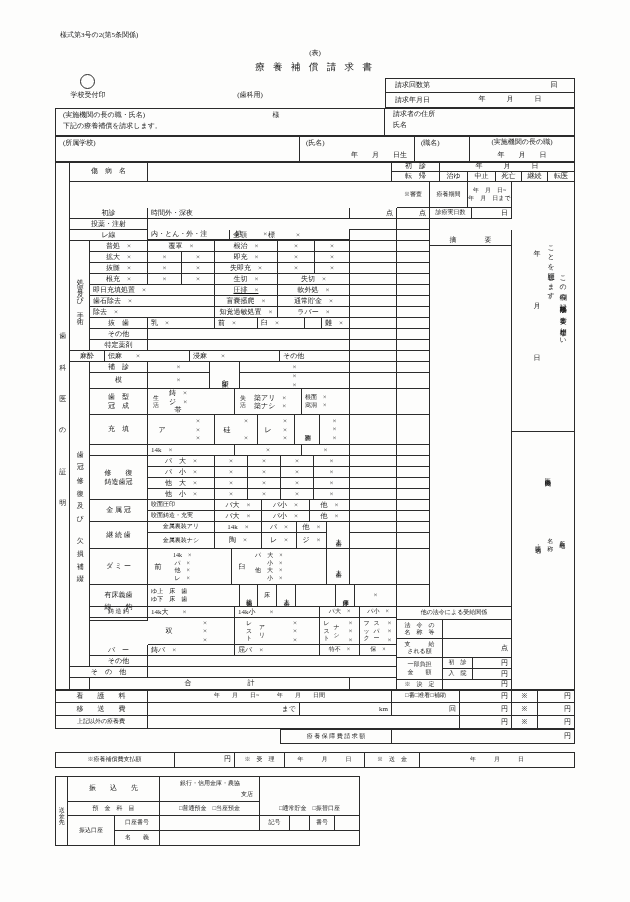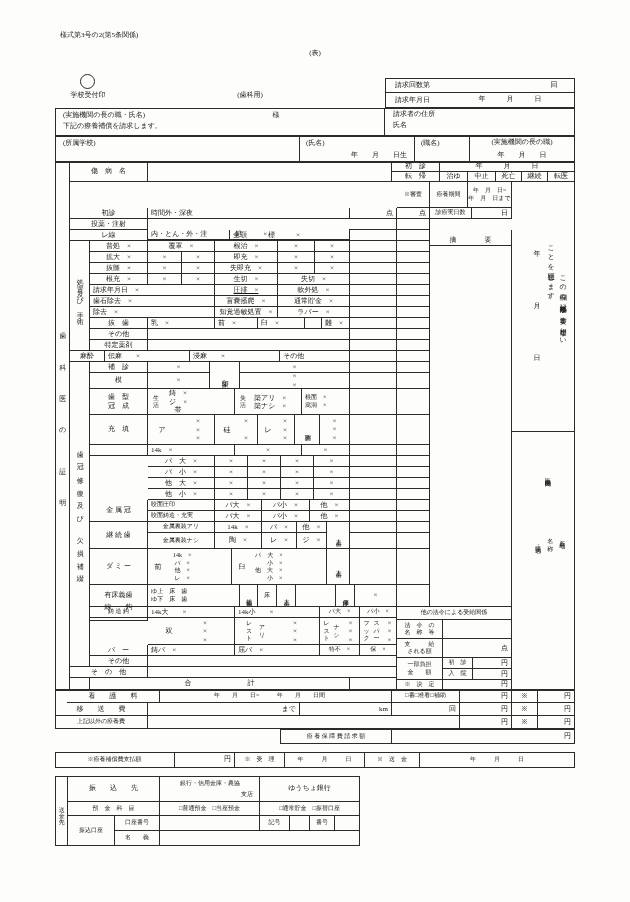--- a/index.html
+++ b/index.html
@@ -31,20 +31,21 @@
   <div class="frame" style="left:385px;top:78px;width:190px;height:30px;"></div>
   <div class="frame" style="left:55px;top:108px;width:520px;height:28px;"></div>
   <div class="frame" style="left:55px;top:136px;width:520px;height:26px;"></div>
   <div class="frame" style="left:55px;top:162px;width:520px;height:528px;"></div>
   <div class="frame" style="left:55px;top:690px;width:520px;height:39px;"></div>
   <div class="frame" style="left:55px;top:752px;width:520px;height:16px;"></div>
   <div class="frame" style="left:55px;top:776px;width:305px;height:70px;"></div>
   <div class="circle" style="left:80px;top:74px;"></div>
 <div class="c f l" style="left: 57px; top: 30px; width: 180px; height: 11px;">様式第3号の2(第5条関係)</div>
     <div class="c f" style="left: 283px; top: 48px; width: 64px; height: 11px;">(表)</div>
+    <div class="c f n9" style="left: 218px; top: 61px; width: 194px; height: 14px;">療 養 補 償 請 求 書</div>
     <div class="c f" style="left: 58px; top: 90px; width: 60px; height: 10px;">学校受付印</div>
     <div class="c f" style="left: 222px; top: 90px; width: 56px; height: 10px;">(歯科用)</div>
     <div class="c" style="left: 385px; top: 78px; width: 190px; height: 15px;"></div>
     <div class="c f l" style="left: 392px; top: 80px; width: 80px; height: 11px;">請求回数第</div>
     <div class="c f" style="left: 542px; top: 80px; width: 24px; height: 11px;">回</div>
     <div class="c f l" style="left: 392px; top: 95px; width: 58px; height: 11px;">請求年月日</div>
     <div class="c f" style="left: 450px; top: 94px; width: 120px; height: 11px;">年　　　月　　　日</div>
     <div class="c" style="left: 55px; top: 108px; width: 330px; height: 28px; border-bottom: none;"></div>
     <div class="c f l" style="left: 60px; top: 110px; width: 170px; height: 10px;">(実施機関の長の職・氏名)</div>
     <div class="c f" style="left: 266px; top: 110px; width: 20px; height: 10px;">様</div>
@@ -104,21 +105,21 @@
     <div class="c" style="left: 148px; top: 263px; width: 34px; height: 11px;">×</div>
     <div class="c" style="left: 182px; top: 263px; width: 33px; height: 11px;">×</div>
     <div class="c" style="left: 215px; top: 263px; width: 63px; height: 11px;">失即充　×</div>
     <div class="c" style="left: 278px; top: 263px; width: 37px; height: 11px;">×</div>
     <div class="c" style="left: 315px; top: 263px; width: 35px; height: 11px;">×</div>
     <div class="c" style="left: 90px; top: 274px; width: 58px; height: 11px;">根充　×</div>
     <div class="c" style="left: 148px; top: 274px; width: 34px; height: 11px;">×</div>
     <div class="c" style="left: 182px; top: 274px; width: 33px; height: 11px;">×</div>
     <div class="c" style="left: 215px; top: 274px; width: 63px; height: 11px;">生切　×</div>
     <div class="c" style="left: 278px; top: 274px; width: 72px; height: 11px;">失切　×</div>
-    <div class="c l" style="left: 90px; top: 285px; width: 125px; height: 11px;">請求年月日　×</div>
+    <div class="c l" style="left: 90px; top: 285px; width: 125px; height: 11px;">即日充填処置　×</div>
     <div class="c" style="left: 215px; top: 285px; width: 63px; height: 11px; text-decoration: underline;">圧排　×</div>
     <div class="c" style="left: 278px; top: 285px; width: 72px; height: 11px;">軟外処　×</div>
     <div class="c l" style="left: 90px; top: 296px; width: 125px; height: 11px;">歯石除去　×</div>
     <div class="c" style="left: 215px; top: 296px; width: 63px; height: 11px;">盲嚢掻爬　×</div>
     <div class="c" style="left: 278px; top: 296px; width: 72px; height: 11px;">通常貯金　×</div>
     <div class="c l" style="left: 90px; top: 307px; width: 125px; height: 11px;">除去　×</div>
     <div class="c" style="left: 215px; top: 307px; width: 63px; height: 11px;">知覚過敏処置　×</div>
     <div class="c" style="left: 278px; top: 307px; width: 72px; height: 11px;">ラバー　×</div>
     <div class="c" style="left: 90px; top: 318px; width: 58px; height: 11px;">抜　歯</div>
     <div class="c l" style="left: 148px; top: 318px; width: 67px; height: 11px;">乳　×</div>
@@ -175,20 +176,22 @@
 ×
 ×</div>
     <div class="c v s" style="left: 295px; top: 415px; width: 25px; height: 30px;">調整</div>
     <div class="c m" style="left: 320px; top: 415px; width: 30px; height: 30px;">×
 ×
 ×</div>
     <div class="c" style="left: 90px; top: 445px; width: 58px; height: 11px;"></div>
     <div class="c l" style="left: 148px; top: 445px; width: 87px; height: 11px;">14k　×</div>
     <div class="c" style="left: 235px; top: 445px; width: 67px; height: 11px;">×</div>
     <div class="c" style="left: 302px; top: 445px; width: 48px; height: 11px;">×</div>
+    <div class="c m" style="left: 90px; top: 456px; width: 58px; height: 44px;">修　　復
+鋳造歯冠</div>
     <div class="c" style="left: 148px; top: 456px; width: 67px; height: 11px;">パ　大　×</div>
     <div class="c" style="left: 215px; top: 456px; width: 33px; height: 11px;">×</div>
     <div class="c" style="left: 248px; top: 456px; width: 33px; height: 11px;">×</div>
     <div class="c" style="left: 281px; top: 456px; width: 33px; height: 11px;">×</div>
     <div class="c" style="left: 314px; top: 456px; width: 36px; height: 11px;">×</div>
     <div class="c" style="left: 148px; top: 467px; width: 67px; height: 11px;">パ　小　×</div>
     <div class="c" style="left: 215px; top: 467px; width: 33px; height: 11px;">×</div>
     <div class="c" style="left: 248px; top: 467px; width: 33px; height: 11px;">×</div>
     <div class="c" style="left: 281px; top: 467px; width: 33px; height: 11px;">×</div>
     <div class="c" style="left: 314px; top: 467px; width: 36px; height: 11px;">×</div>
@@ -314,21 +317,21 @@
     <div class="c v f" style="left: 556px; top: 192px; width: 13px; height: 228px;">この欄の記載事項は事実と相違ない</div>
     <div class="c v f" style="left: 544px; top: 192px; width: 13px; height: 160px;">ことを証明します。</div>
     <div class="c f" style="left: 531px; top: 248px; width: 12px; height: 12px;">年</div>
     <div class="c f" style="left: 531px; top: 300px; width: 12px; height: 12px;">月</div>
     <div class="c f" style="left: 531px; top: 352px; width: 12px; height: 12px;">日</div>
     <div class="c" style="left: 512px; top: 432px; width: 63px; height: 258px;"></div>
     <div class="c v f s" style="left: 541px; top: 448px; width: 12px; height: 62px;">医療機関の</div>
     <div class="c v f s" style="left: 556px; top: 516px; width: 11px; height: 42px;">所在地</div>
     <div class="c v f s" style="left: 544px; top: 516px; width: 11px; height: 42px;">名　称</div>
     <div class="c v f s" style="left: 532px; top: 516px; width: 11px; height: 52px;">職・氏名</div>
-    <div class="c" style="left: 55px; top: 690px; width: 93px; height: 13px; margin-left: 12px;">看　　護　　料</div>
+    <div class="c" style="left: 55px; top: 690px; width: 93px; height: 13px;">看　　護　　料</div>
     <div class="c s" style="left: 148px; top: 690px; width: 244px; height: 13px;">年　　月　　日~　　　年　　月　　日間</div>
     <div class="c s" style="left: 392px; top: 690px; width: 68px; height: 13px;">□番□准看□補助</div>
     <div class="c r" style="left: 460px; top: 690px; width: 52px; height: 13px;">円</div>
     <div class="c" style="left: 512px; top: 690px; width: 26px; height: 13px;">※</div>
     <div class="c r" style="left: 538px; top: 690px; width: 37px; height: 13px;">円</div>
     <div class="c" style="left: 55px; top: 703px; width: 93px; height: 13px;">移　　送　　費</div>
     <div class="c r" style="left: 148px; top: 703px; width: 152px; height: 13px;">まで</div>
     <div class="c r" style="left: 300px; top: 703px; width: 92px; height: 13px;">km</div>
     <div class="c r" style="left: 392px; top: 703px; width: 68px; height: 13px;">回</div>
     <div class="c r" style="left: 460px; top: 703px; width: 52px; height: 13px;">円</div>
@@ -345,21 +348,20 @@
     <div class="c r" style="left: 175px; top: 752px; width: 60px; height: 16px;">円</div>
     <div class="c s" style="left: 235px; top: 752px; width: 50px; height: 16px;">※　受　理</div>
     <div class="c s" style="left: 285px; top: 752px; width: 80px; height: 16px;">年　　　月　　　日</div>
     <div class="c s" style="left: 365px; top: 752px; width: 55px; height: 16px;">※　送　金</div>
     <div class="c s" style="left: 420px; top: 752px; width: 155px; height: 16px;">年　　　月　　　日</div>
     <div class="c v g1 s" style="left: 55px; top: 776px; width: 13px; height: 70px;">送金先</div>
     <div class="c" style="left: 68px; top: 776px; width: 92px; height: 26px;">振　　込　　先</div>
     <div class="c" style="left: 160px; top: 776px; width: 100px; height: 26px;"></div>
     <div class="c f s" style="left: 163px; top: 779px; width: 94px; height: 10px;">銀行・信用金庫・農協</div>
     <div class="c f s r" style="left: 228px; top: 790px; width: 28px; height: 10px;">支店</div>
-    <div class="c" style="left: 260px; top: 776px; width: 100px; height: 26px;">ゆうちょ銀行</div>
     <div class="c s" style="left: 68px; top: 802px; width: 92px; height: 14px;">預　金　科　目</div>
     <div class="c s" style="left: 160px; top: 802px; width: 100px; height: 14px;">□普通預金　□当座預金</div>
     <div class="c s" style="left: 260px; top: 802px; width: 100px; height: 14px;">□通常貯金　□振替口座</div>
     <div class="c s" style="left: 68px; top: 816px; width: 47px; height: 30px;">振込口座</div>
     <div class="c s" style="left: 115px; top: 816px; width: 45px; height: 15px;">口座番号</div>
     <div class="c" style="left: 160px; top: 816px; width: 100px; height: 15px;"></div>
     <div class="c s" style="left: 260px; top: 816px; width: 30px; height: 15px;">記号</div>
     <div class="c" style="left: 290px; top: 816px; width: 20px; height: 15px;"></div>
     <div class="c s" style="left: 310px; top: 816px; width: 25px; height: 15px;">番号</div>
     <div class="c" style="left: 335px; top: 816px; width: 25px; height: 15px;"></div>

